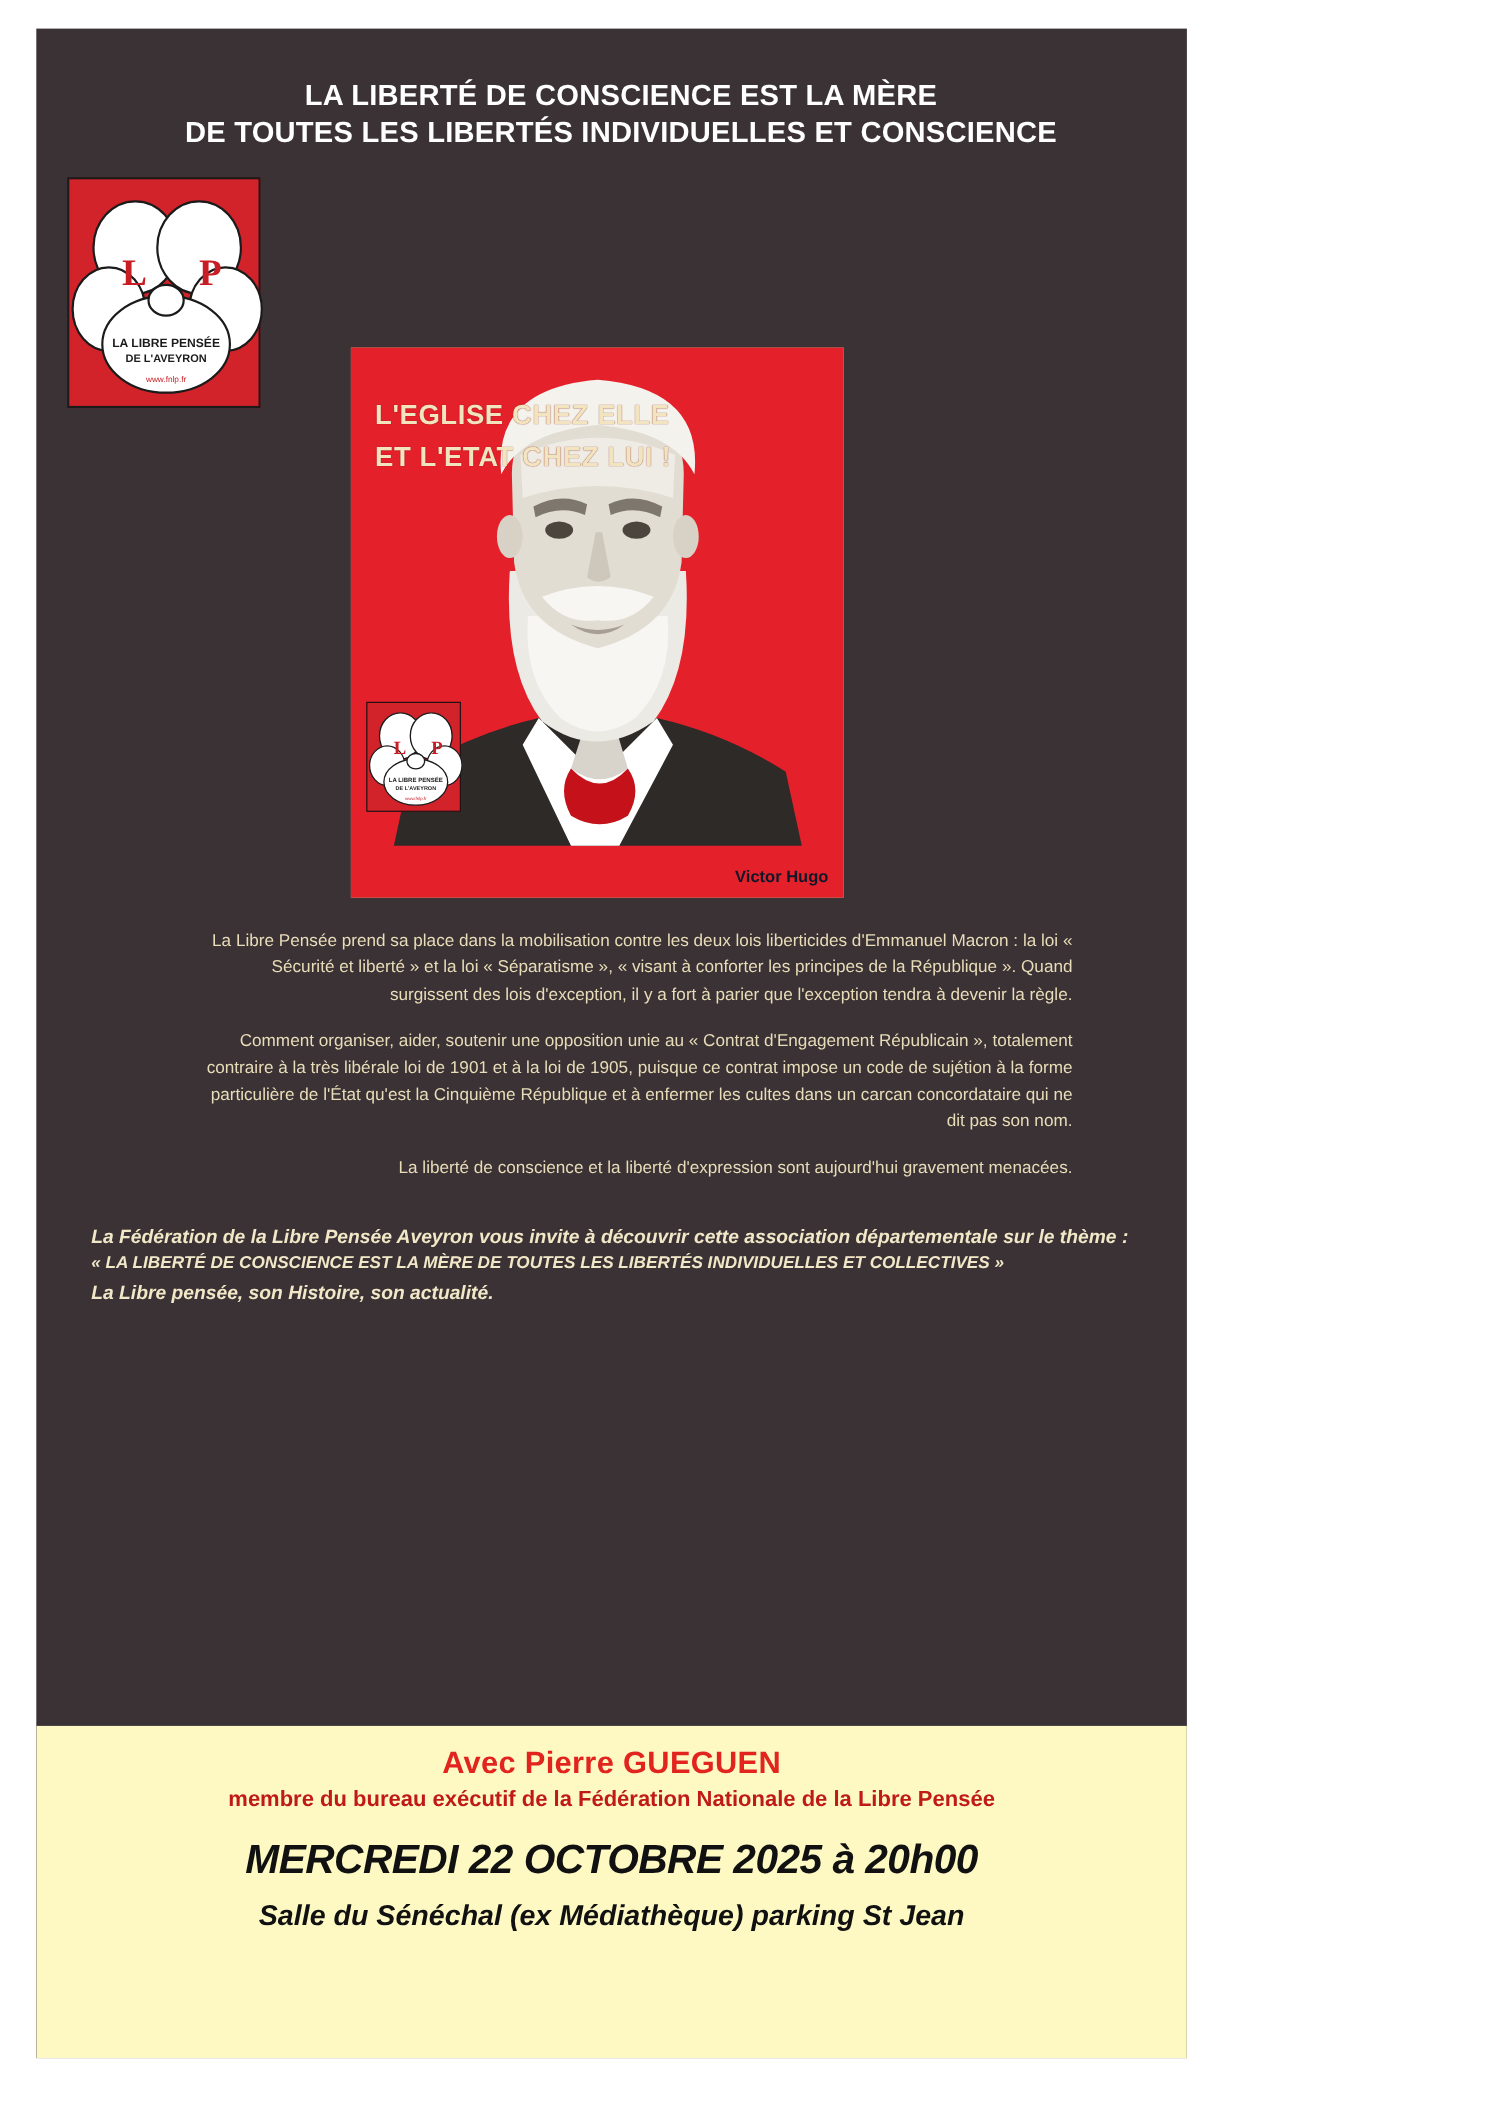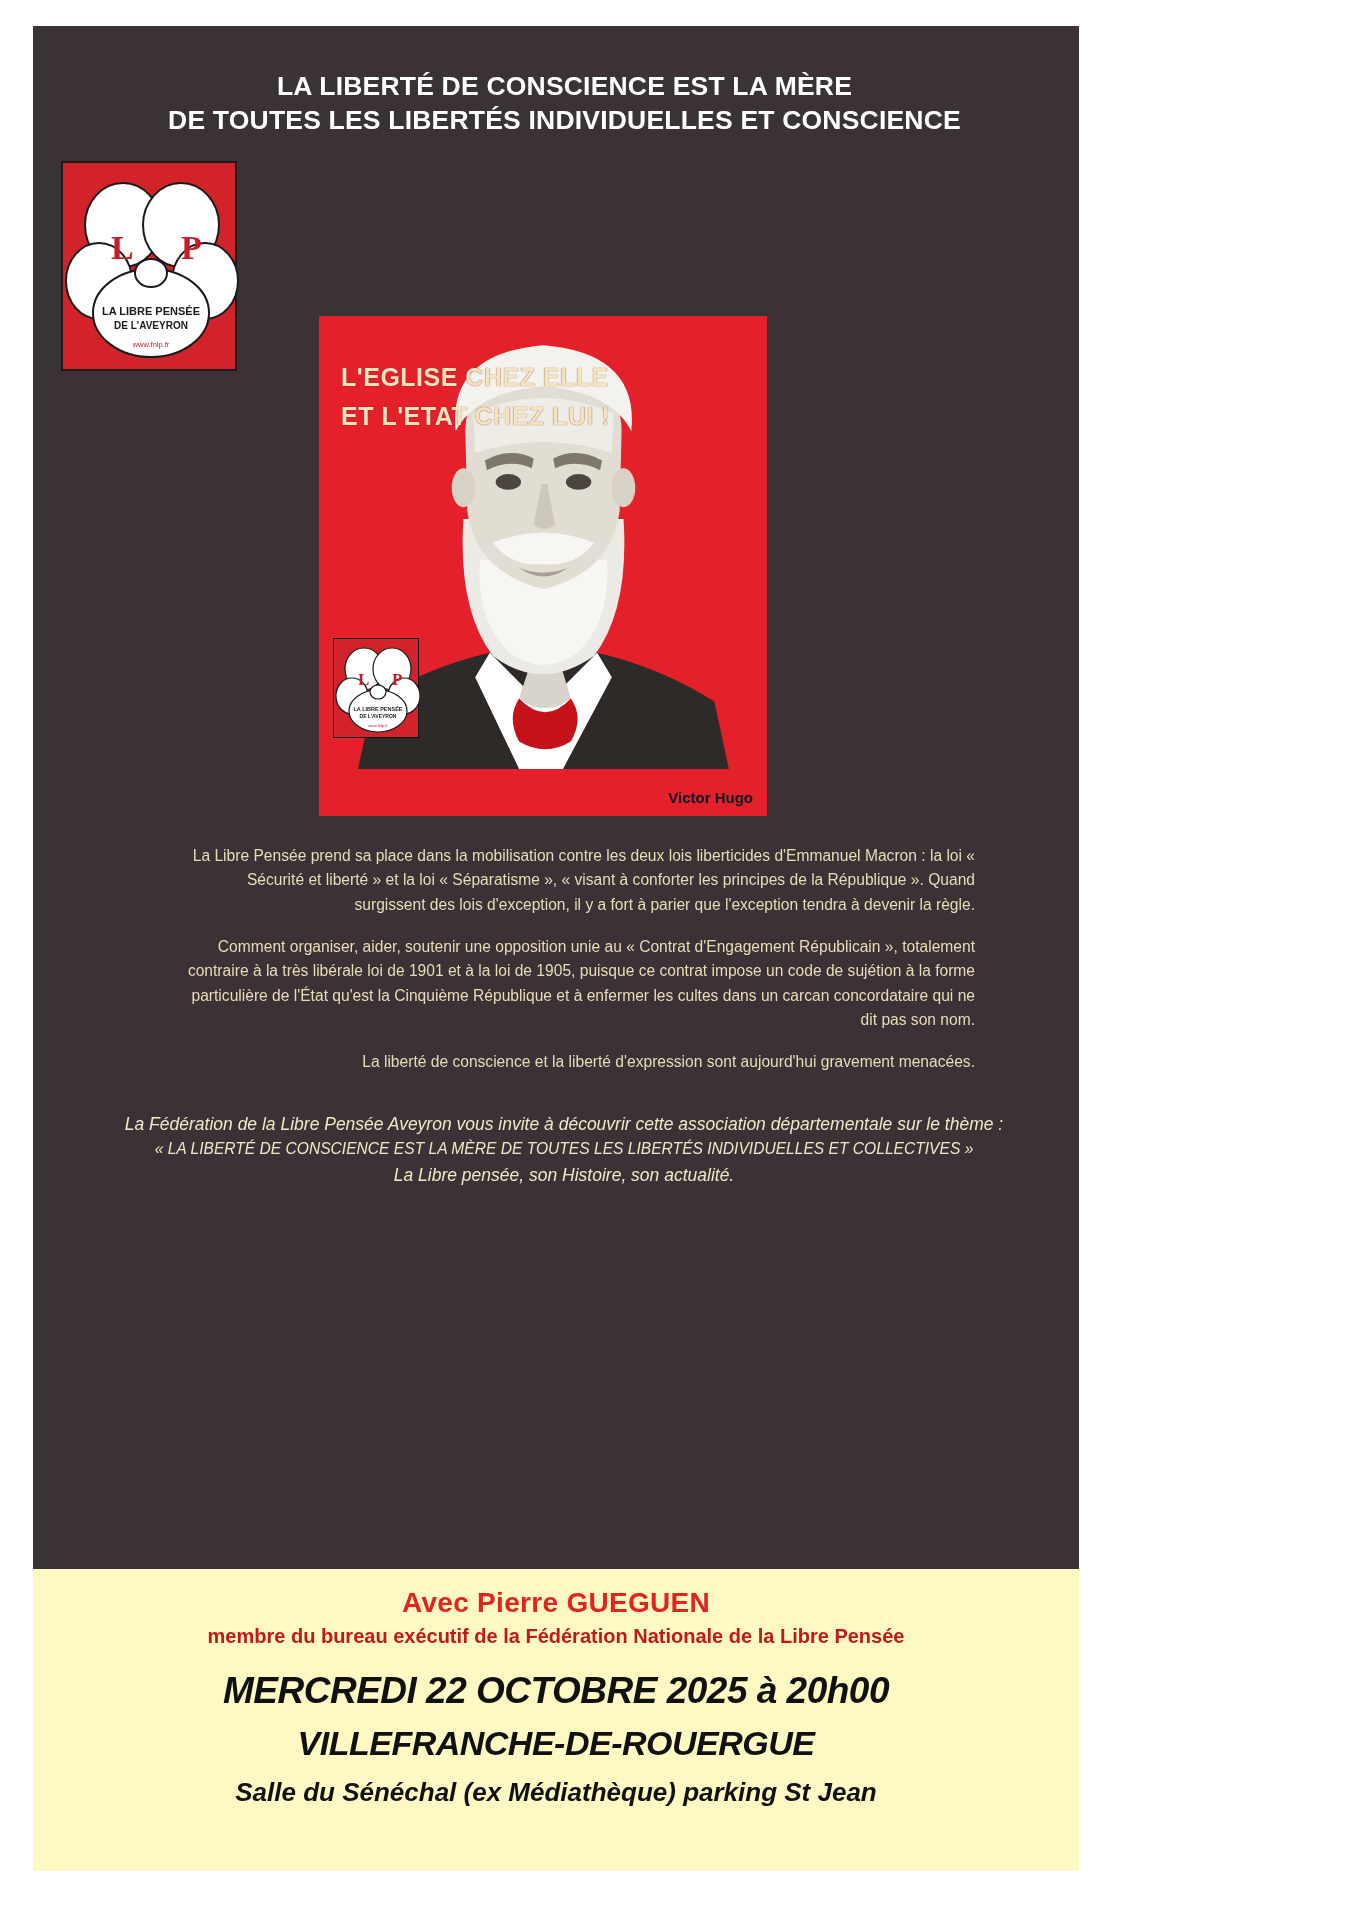--- a/index.html
+++ b/index.html
@@ -144,24 +144,24 @@
   }
   .body-text p { margin: 0 0 18px 0; }
   .body-text p:last-child { margin-bottom: 0; }
 
   
   .invite {
     position: absolute;
     left: 50px;
     right: 34px;
     top: 1085px;
-    text-align: center;
+    text-align: left;
     color: #f2e8c8;
     font-style: italic;
-    font-weight: normal;
+    font-weight: bold;
   }
   .invite .l1 { font-size: 17.5px; line-height: 1.5; }
   .invite .l2 { font-size: 15.6px; line-height: 1.6; }
   .invite .l3 { font-size: 17.5px; line-height: 1.5; }
 
   
   .footer {
     position: absolute;
     left: 0;
     right: 0;
@@ -312,17 +312,16 @@
   <div class="invite">
     <div class="l1">La Fédération de la Libre Pensée Aveyron vous invite à découvrir cette association départementale sur le thème :</div>
     <div class="l2">« LA LIBERTÉ DE CONSCIENCE EST LA MÈRE DE TOUTES LES LIBERTÉS INDIVIDUELLES ET COLLECTIVES »</div>
     <div class="l3">La Libre pensée, son Histoire, son actualité.</div>
   </div>
 
   <div class="footer">
     <div class="speaker">Avec Pierre GUEGUEN</div>
     <div class="role">membre du bureau exécutif de la Fédération Nationale de la Libre Pensée</div>
     <div class="date">MERCREDI 22 OCTOBRE 2025 à 20h00</div>
-    <div class="city">VILLEFRANCHE-DE-ROUERGUE</div>
     <div class="venue">Salle du Sénéchal (ex Médiathèque) parking St Jean</div>
   </div>
 
 </div>
 
 </body></html>

